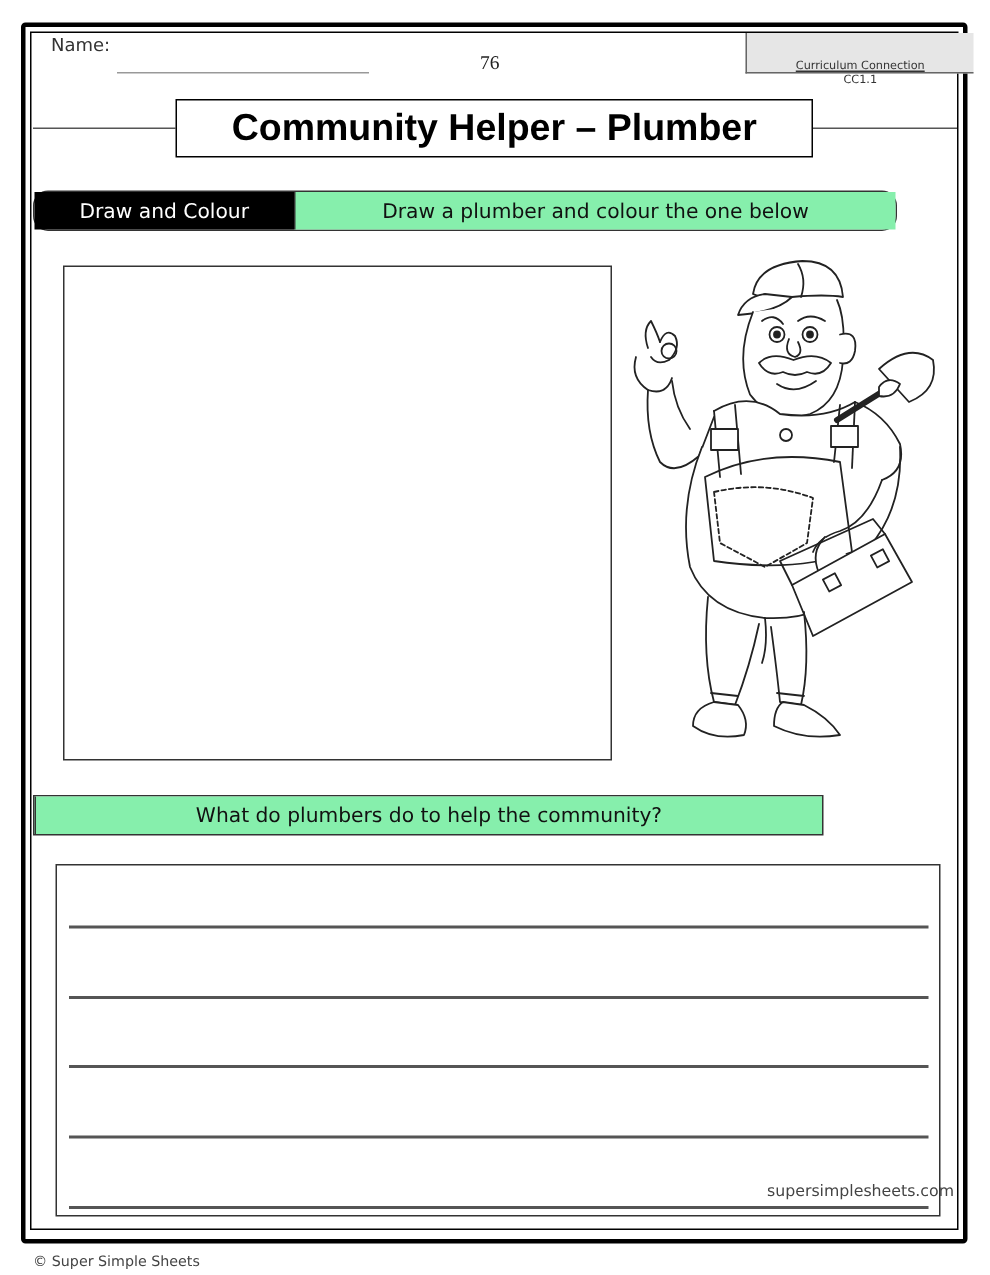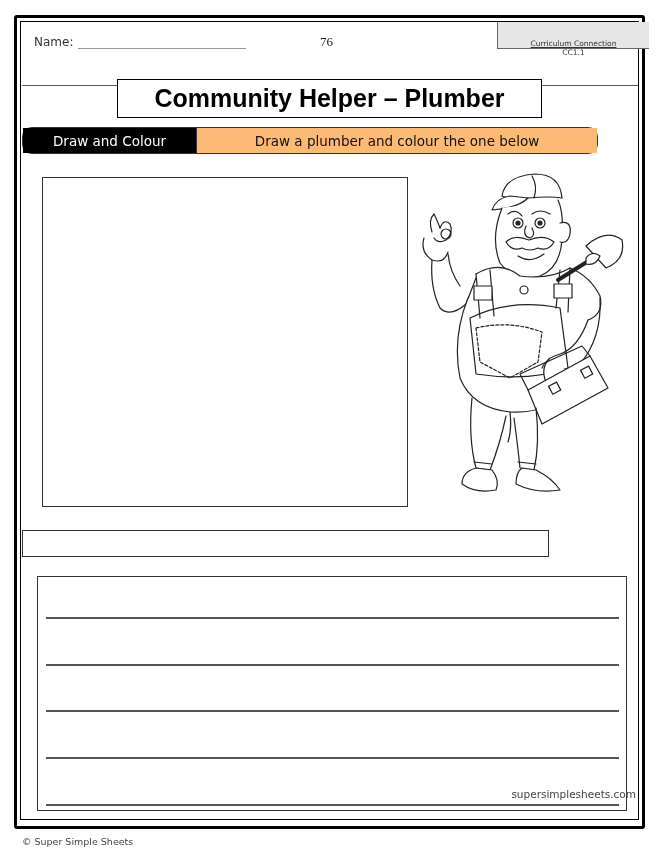--- a/index.html
+++ b/index.html
@@ -9,21 +9,21 @@
     }
     .outer-border {
       position: absolute; left: 14px; top: 15px; width: 625px; height: 808px;
       border: 3px solid #000; border-radius: 3px;
     }
     .inner-border {
       position: absolute; left: 20px; top: 21px; width: 617px; height: 797px;
       border: 1.5px solid #000;
     }
     .name-label {
-      position: absolute; left: 34px; top: 35px; font-size: 12px; color: #333;
+      position: absolute; left: 34px; top: 23px; font-size: 12px; color: #333;
     }
     .name-line {
       position: absolute; left: 78px; top: 48px; width: 168px; height: 0;
       border-bottom: 1px solid #999;
     }
     .page-number {
       position: absolute; left: 320px; top: 34px; font-size: 13px; color: #222; font-family: Liberation Serif, serif;
     }
     .curriculum-box {
       position: absolute; left: 497px; top: 22px; width: 152px; height: 27px;
@@ -33,31 +33,31 @@
     }
     .curriculum-box .title { text-decoration: underline; }
     .title-rule {
       position: absolute; left: 22px; top: 85px; width: 616px; height: 0;
       border-top: 1px solid #555;
     }
     .title-box {
       position: absolute; left: 117px; top: 66px; width: 425px; height: 39px;
       border: 1px solid #000; background: #fff; box-sizing: border-box;
       display: flex; align-items: center; justify-content: center;
-      font-family: "Liberation Sans", sans-serif; font-weight: bold; font-size: 25px; color: #000; margin-top: 13px;
+      font-family: "Liberation Sans", sans-serif; font-weight: bold; font-size: 25px; color: #000;
     }
     .banner {
       position: absolute; display: flex; height: 27px; box-sizing: border-box;
       border: 1px solid #333; font-size: 13.5px;
     }
     .banner .tag {
       background: #000; color: #fff; display: flex; align-items: center; justify-content: center;
     }
     .banner .prompt {
-      background: #fdba74; color: #111; flex: 1; display: flex; align-items: center; justify-content: center;
+      background: #86efac; color: #111; flex: 1; display: flex; align-items: center; justify-content: center;
       border-left: 1px solid #333;
     }
     .draw-banner { left: 22px; top: 127px; width: 576px; border-radius: 10px; }
     .draw-banner .tag { width: 173px; }
     .write-banner { left: 22px; top: 530px; width: 527px; }
     .write-banner .tag { width: 105px; }
     .draw-box {
       position: absolute; left: 42px; top: 177px; width: 366px; height: 330px;
       border: 1px solid #333; box-sizing: border-box; background: #fff;
     }
@@ -174,20 +174,21 @@
 
     <path d="M64 294 L82 296"></path>
     <path d="M108 294 L126 296"></path>
 
     <path d="M52 316 Q52 304 66 300 L82 302 Q90 312 86 322 Q66 326 52 316 Z" fill="#fff"></path>
     <path d="M106 316 Q106 304 112 300 L126 302 Q142 310 150 322 Q126 326 106 316 Z" fill="#fff"></path>
   </svg>
 </div>
 
 <div class="banner write-banner">
+  <div class="prompt">What do plumbers do to help the community?</div>
 </div>
 
 <div class="write-box">
   <div class="write-line" style="top:40px"></div>
   <div class="write-line" style="top:87px"></div>
   <div class="write-line" style="top:133px"></div>
   <div class="write-line" style="top:180px"></div>
   <div class="write-line" style="top:227px"></div>
 </div>
 

